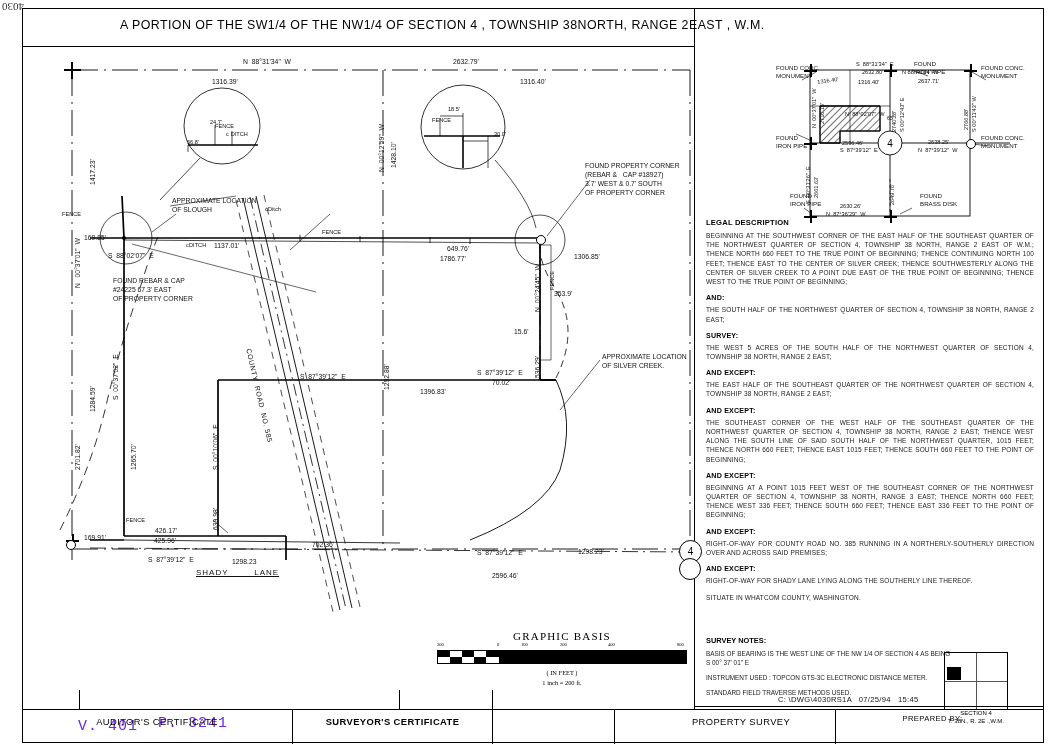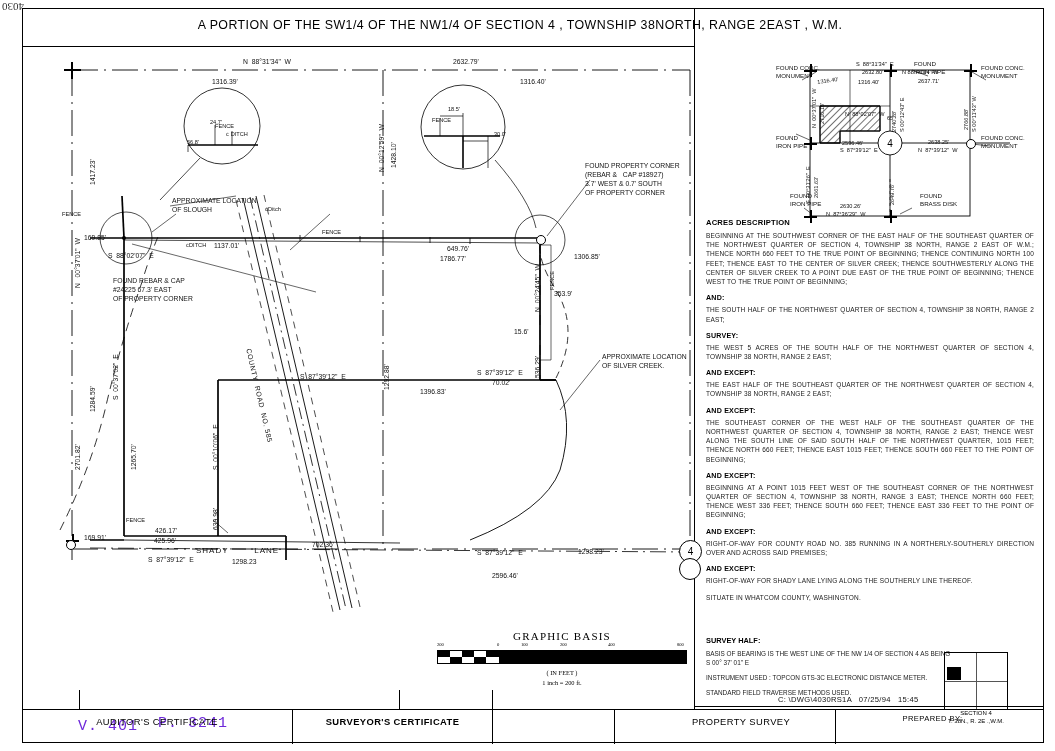--- a/index.html
+++ b/index.html
@@ -10,21 +10,21 @@
   .ln{position:absolute;background:#000;}
   .txt{position:absolute;white-space:pre;font-family:"Liberation Sans",sans-serif;
        color:#111;line-height:1.05;}
 
   
   .border-outer{position:absolute;left:22px;top:8px;width:1022px;height:735px;
        border:1.6px solid #000;box-sizing:border-box;}
   .border-inner-r{position:absolute;left:694px;top:9px;width:1px;height:700px;background:#000;}
 
   
-  .sheet-title{position:absolute;left:120px;top:18px;width:800px;text-align:center;
+  .sheet-title{position:absolute;left:120px;top:18px;width:800px;
        font-size:12.4px;letter-spacing:.45px;font-weight:400;color:#000;}
   .t6{font-size:5.6px;}
   .t65{font-size:6.2px;}
   .t7{font-size:6.8px;}
   .t8{font-size:8px;}
   .rot90{transform:rotate(-90deg);transform-origin:0 0;}
 
   
   #legal{position:absolute;left:706px;top:218px;width:328px;}
   #legal h4{margin:0 0 4px 0;font-size:7.6px;font-weight:bold;letter-spacing:.2px;}
@@ -234,21 +234,21 @@
   <div class="txt t7" style="left:492px;top:379px;">70.02'</div>
   <div class="txt t7" style="left:420px;top:388px;">1396.83'</div>
   <div class="txt t7 rot90" style="left:383px;top:390px;">1292.88'</div>
   <div class="txt t7 rot90" style="left:212px;top:470px;">S  00°10'06"  E</div>
   <div class="txt t7 rot90" style="left:212px;top:530px;">639.98'</div>
   <div class="txt t7" style="left:300px;top:373px;">S  87°39'12"  E</div>
 
   <div class="txt t7" style="left:252px;top:348px;font-size:7px;letter-spacing:.6px;
               transform:rotate(77deg);transform-origin:0 0;">COUNTY  ROAD  NO. 585</div>
 
-  <div class="txt t8" style="left:196px;top:547px;letter-spacing:1px;">SHADY        LANE</div>
+  <div class="txt t8" style="left:196px;top:569px;letter-spacing:1px;text-decoration:underline;">SHADY        LANE</div>
   <div class="txt t7" style="left:155px;top:527px;">426.17'</div>
   <div class="txt t7" style="left:154px;top:537px;">425.96'</div>
   <div class="txt t7" style="left:148px;top:556px;">S  87°39'12"  E</div>
   <div class="txt t7" style="left:232px;top:558px;">1298.23</div>
   <div class="txt t7" style="left:312px;top:541px;">702.36'</div>
   <div class="txt t7" style="left:477px;top:549px;">S  87°39'12"  E</div>
   <div class="txt t7" style="left:492px;top:572px;">2596.46'</div>
   <div class="txt t7" style="left:578px;top:548px;">1298.23'</div>
 
   <div class="txt t6" style="left:62px;top:212px;">FENCE</div>
@@ -343,41 +343,41 @@
   <div class="txt t6 rot90" style="left:820px;top:124px;">2710.16'</div>
   <div class="txt t6 rot90" style="left:806px;top:204px;">S  00°31'26"  E</div>
   <div class="txt t6 rot90" style="left:814px;top:198px;">2661.63'</div>
   <div class="txt t6 rot90" style="left:900px;top:132px;">S 00°12'43" E</div>
   <div class="txt t6 rot90" style="left:892px;top:132px;">2740.28'</div>
   <div class="txt t6 rot90" style="left:890px;top:205px;">2649.76'</div>
   <div class="txt t6 rot90" style="left:972px;top:132px;">S 00°11'43" W</div>
   <div class="txt t6 rot90" style="left:964px;top:130px;">2766.88'</div>
 
   <div id="legal">
-    <h4>ACRES DESCRIPTION</h4>
+    <h4>LEGAL DESCRIPTION</h4>
     <p>BEGINNING AT THE SOUTHWEST CORNER OF  THE EAST HALF OF THE SOUTHEAST QUARTER OF THE NORTHWEST QUARTER OF SECTION 4, TOWNSHIP 38 NORTH, RANGE 2 EAST OF W.M.; THENCE NORTH 660 FEET TO THE TRUE POINT OF BEGINNING; THENCE CONTINUING NORTH 100 FEET; THENCE EAST TO THE CENTER OF SILVER CREEK; THENCE SOUTHWESTERLY ALONG THE CENTER OF SILVER CREEK TO A POINT DUE EAST OF THE TRUE POINT OF BEGINNING; THENCE WEST TO THE TRUE POINT OF BEGINNING;</p>
     <div class="hd">AND:</div>
     <p>THE SOUTH HALF OF THE NORTHWEST QUARTER OF SECTION 4, TOWNSHIP 38 NORTH, RANGE 2 EAST;</p>
     <div class="hd">SURVEY:</div>
     <p>THE WEST 5 ACRES OF THE SOUTH HALF OF THE NORTHWEST QUARTER OF SECTION 4, TOWNSHIP 38 NORTH, RANGE 2 EAST;</p>
     <div class="hd">AND EXCEPT:</div>
     <p>THE EAST HALF OF THE SOUTHEAST QUARTER OF THE NORTHWEST QUARTER OF SECTION 4, TOWNSHIP 38 NORTH, RANGE 2 EAST;</p>
     <div class="hd">AND EXCEPT:</div>
     <p>THE SOUTHEAST CORNER OF THE WEST HALF OF THE SOUTHEAST QUARTER OF THE NORTHWEST QUARTER OF SECTION 4, TOWNSHIP 38 NORTH, RANGE 2 EAST; THENCE WEST ALONG THE SOUTH LINE OF SAID SOUTH HALF OF THE NORTHWEST QUARTER, 1015 FEET; THENCE NORTH 660 FEET; THENCE EAST 1015 FEET; THENCE SOUTH 660 FEET TO THE POINT OF BEGINNING;</p>
     <div class="hd">AND EXCEPT:</div>
     <p>BEGINNING AT A POINT 1015 FEET WEST OF THE SOUTHEAST CORNER OF THE NORTHWEST QUARTER OF SECTION 4, TOWNSHIP 38 NORTH, RANGE 3 EAST; THENCE NORTH 660 FEET; THENCE WEST 336 FEET; THENCE SOUTH 660 FEET; THENCE EAST 336 FEET TO THE POINT OF BEGINNING;</p>
     <div class="hd">AND EXCEPT:</div>
     <p>RIGHT-OF-WAY FOR COUNTY ROAD NO. 385 RUNNING IN A NORTHERLY-SOUTHERLY DIRECTION OVER AND ACROSS SAID PREMISES;</p>
     <div class="hd">AND EXCEPT:</div>
     <p>RIGHT-OF-WAY FOR SHADY LANE LYING ALONG THE SOUTHERLY LINE THEREOF.</p>
     <p>SITUATE IN WHATCOM COUNTY, WASHINGTON.</p>
   </div>
 
   <div id="notes">
-    <div class="hd">SURVEY HALF:</div>
+    <div class="hd">SURVEY NOTES:</div>
     <p>BASIS OF BEARING IS THE WEST LINE OF THE NW 1/4 OF SECTION 4 AS BEING S 00° 37' 01" E</p>
     <p>INSTRUMENT USED :  TOPCON GTS-3C ELECTRONIC DISTANCE METER.</p>
     <p>STANDARD FIELD TRAVERSE METHODS USED.</p>
   </div>
 
   <div id="seckey">
     <div class="vm"></div>
     <div class="hm"></div>
     <div class="blk"></div>
   </div>

